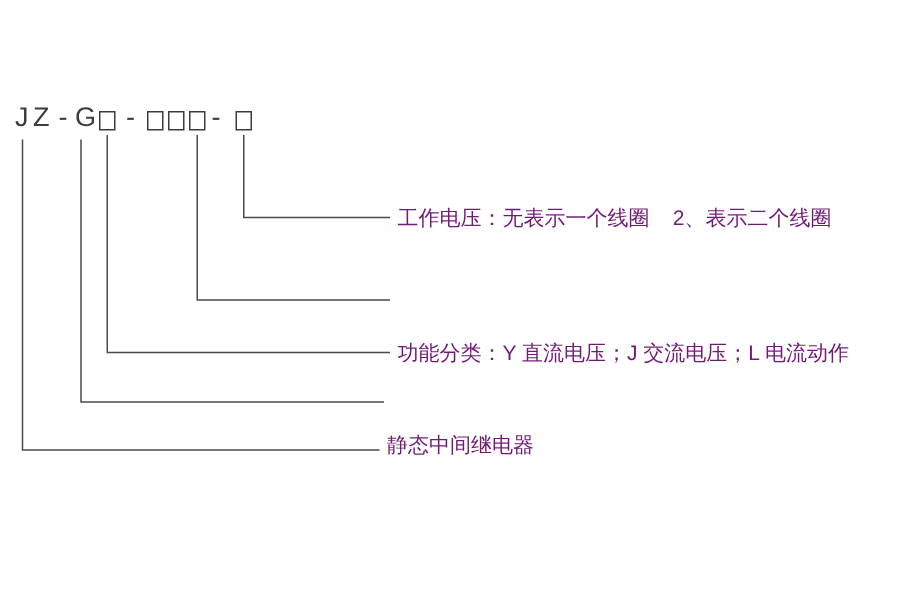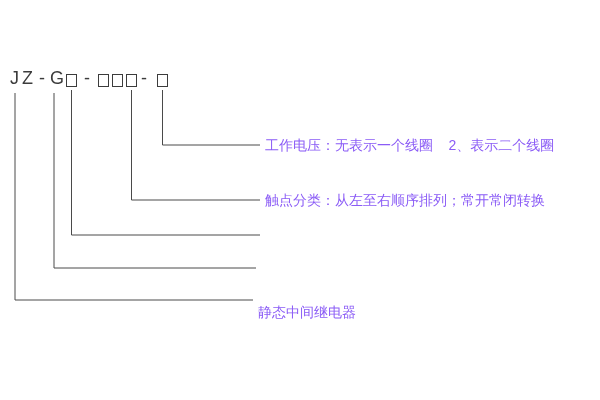--- a/index.html
+++ b/index.html
@@ -48,21 +48,21 @@
     height: 400px;
   }
   .connectors polyline {
     fill: none;
     stroke: #4a4a4a;
     stroke-width: 1;
   }
   .callout-label {
     position: absolute;
     font-size: 14px;
-    color: #8b5cf6;
+    color: #701a75;
     white-space: pre;
     line-height: 17px;
   }
 </style>
 </head>
 <body>
 
 <div class="canvas">
 
   <div class="model-code">
@@ -82,19 +82,19 @@
     <polyline points="162.5,90 162.5,145 260,145"></polyline>
     <polyline points="131.5,90 131.5,200 260,200"></polyline>
     <polyline points="71.5,90 71.5,235 260,235"></polyline>
     <polyline points="54,93 54,268 256,268"></polyline>
     <polyline points="15,93 15,300 253,300"></polyline>
   </svg>
 
   <div class="callout-label" style="left:265px; top:137px">工作电压：无表示一个线圈    2、表示二个线圈</div>
 
 
-  <div class="callout-label" style="left:265px; top:192px">触点分类：从左至右顺序排列；常开常闭转换</div>
+
+  <div class="callout-label" style="left:265px; top:227px">功能分类：Y 直流电压；J 交流电压；L 电流动作</div>
 
 
-
-  <div class="callout-label" style="left:258px; top:304px">静态中间继电器</div>
+  <div class="callout-label" style="left:258px; top:288px">静态中间继电器</div>
 
 </div>
 
 </body></html>

